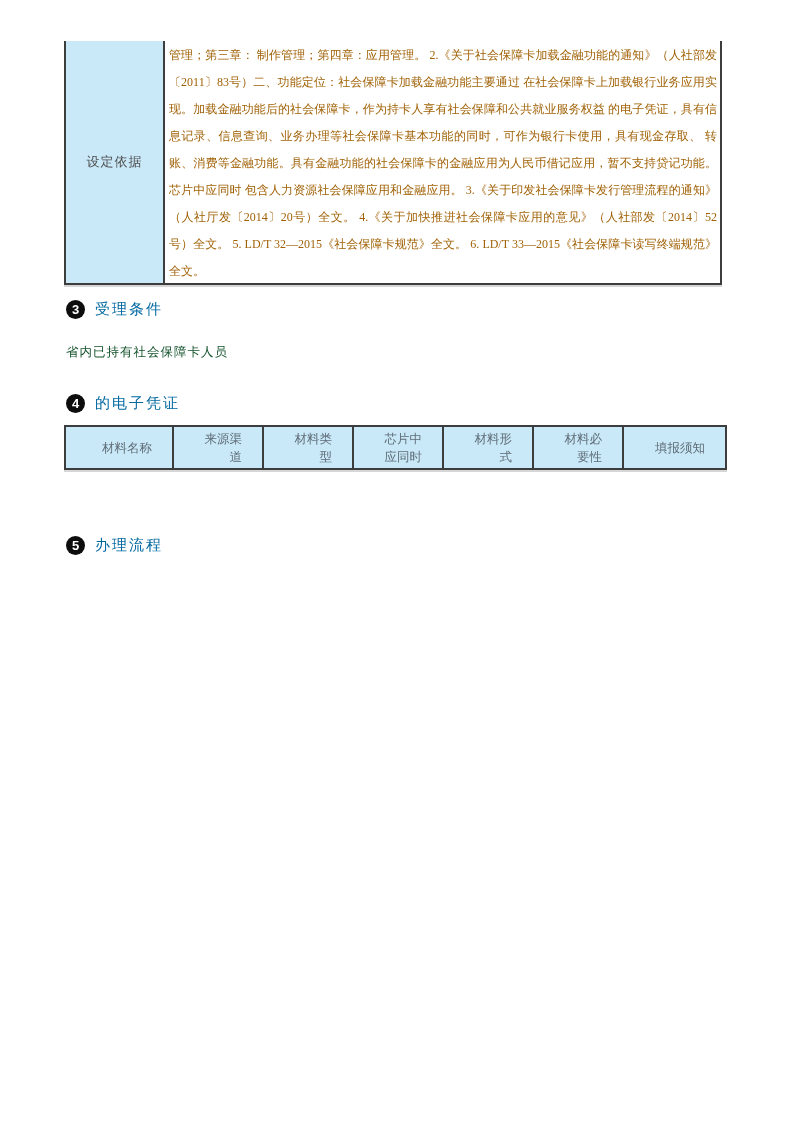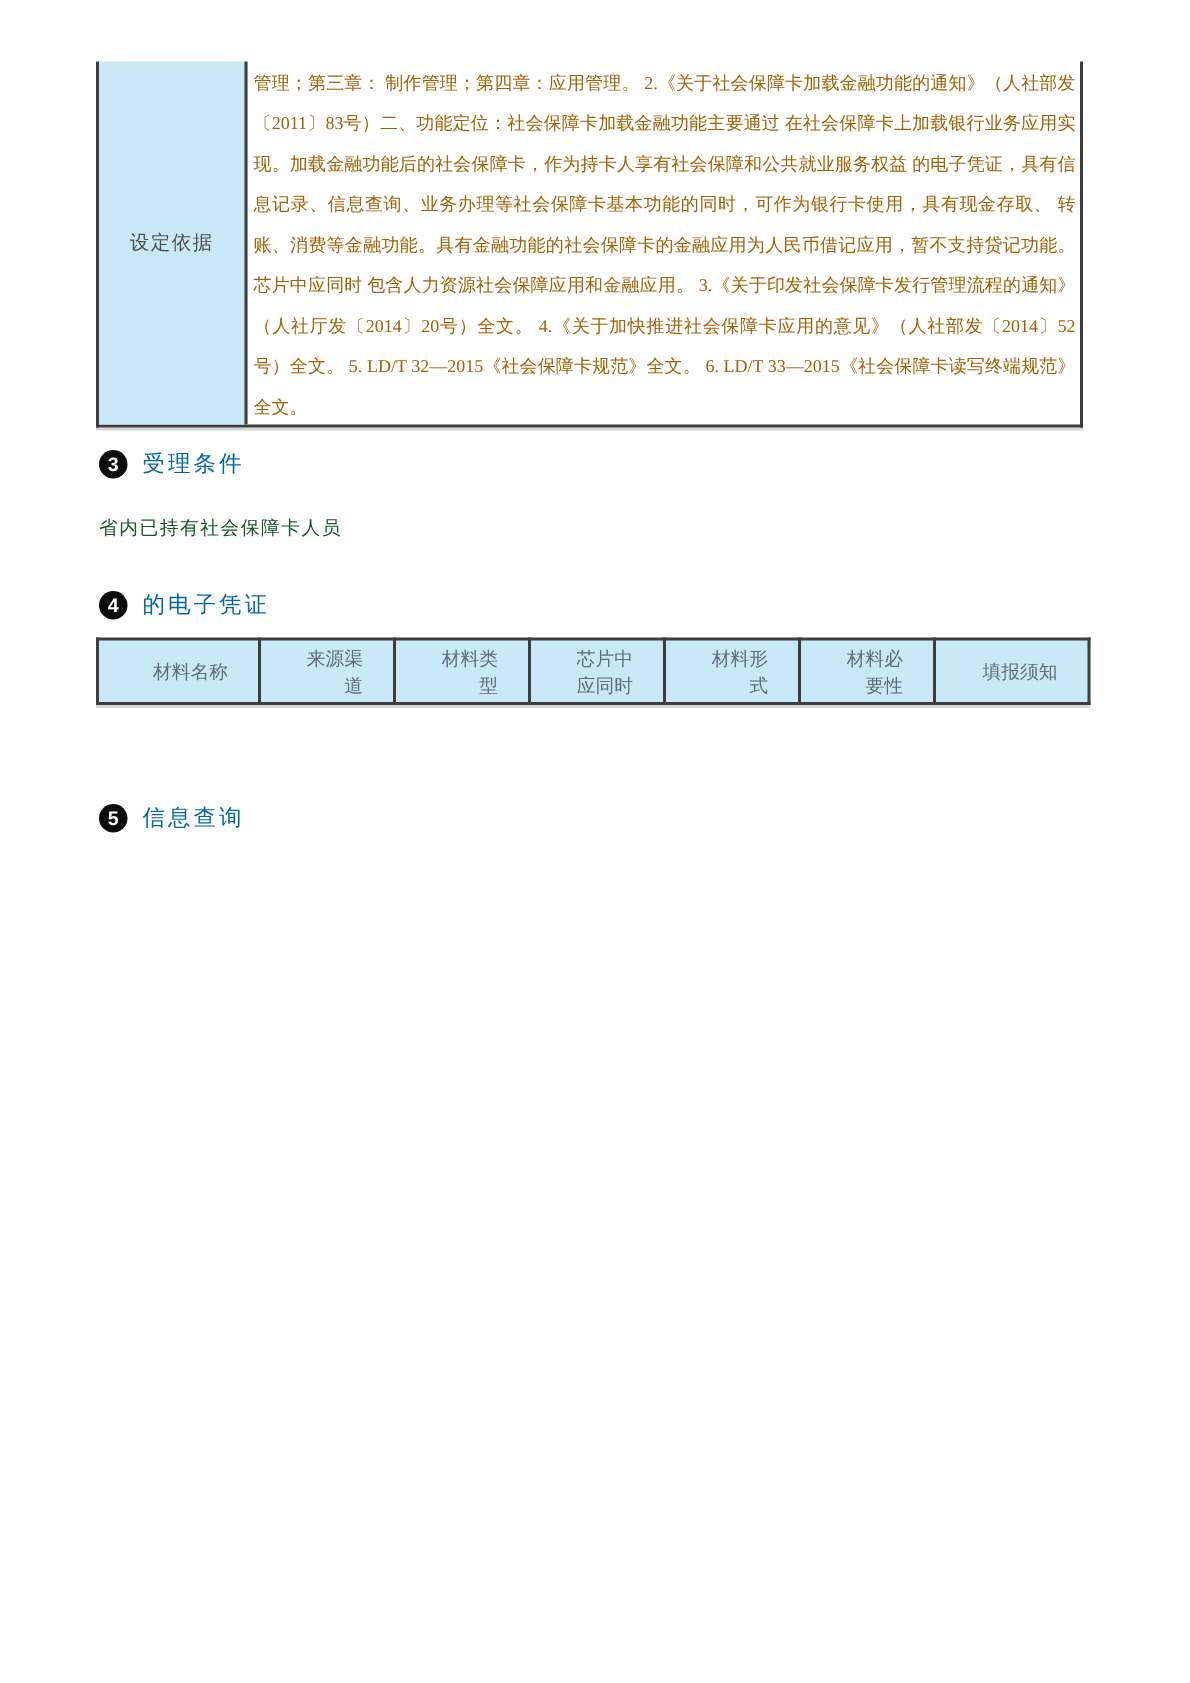--- a/index.html
+++ b/index.html
@@ -141,14 +141,14 @@
       <td>芯片中应同时</td>
       <td>材料形式</td>
       <td>材料必要性</td>
       <td>填报须知</td>
     </tr>
   </tbody>
 </table>
 
 <div class="section-heading heading-process">
   <span class="num-circle">5</span>
-  <span class="section-title">信息查询</span>
+  <span class="section-title">办理流程</span>
 </div>
 
 </body></html>

